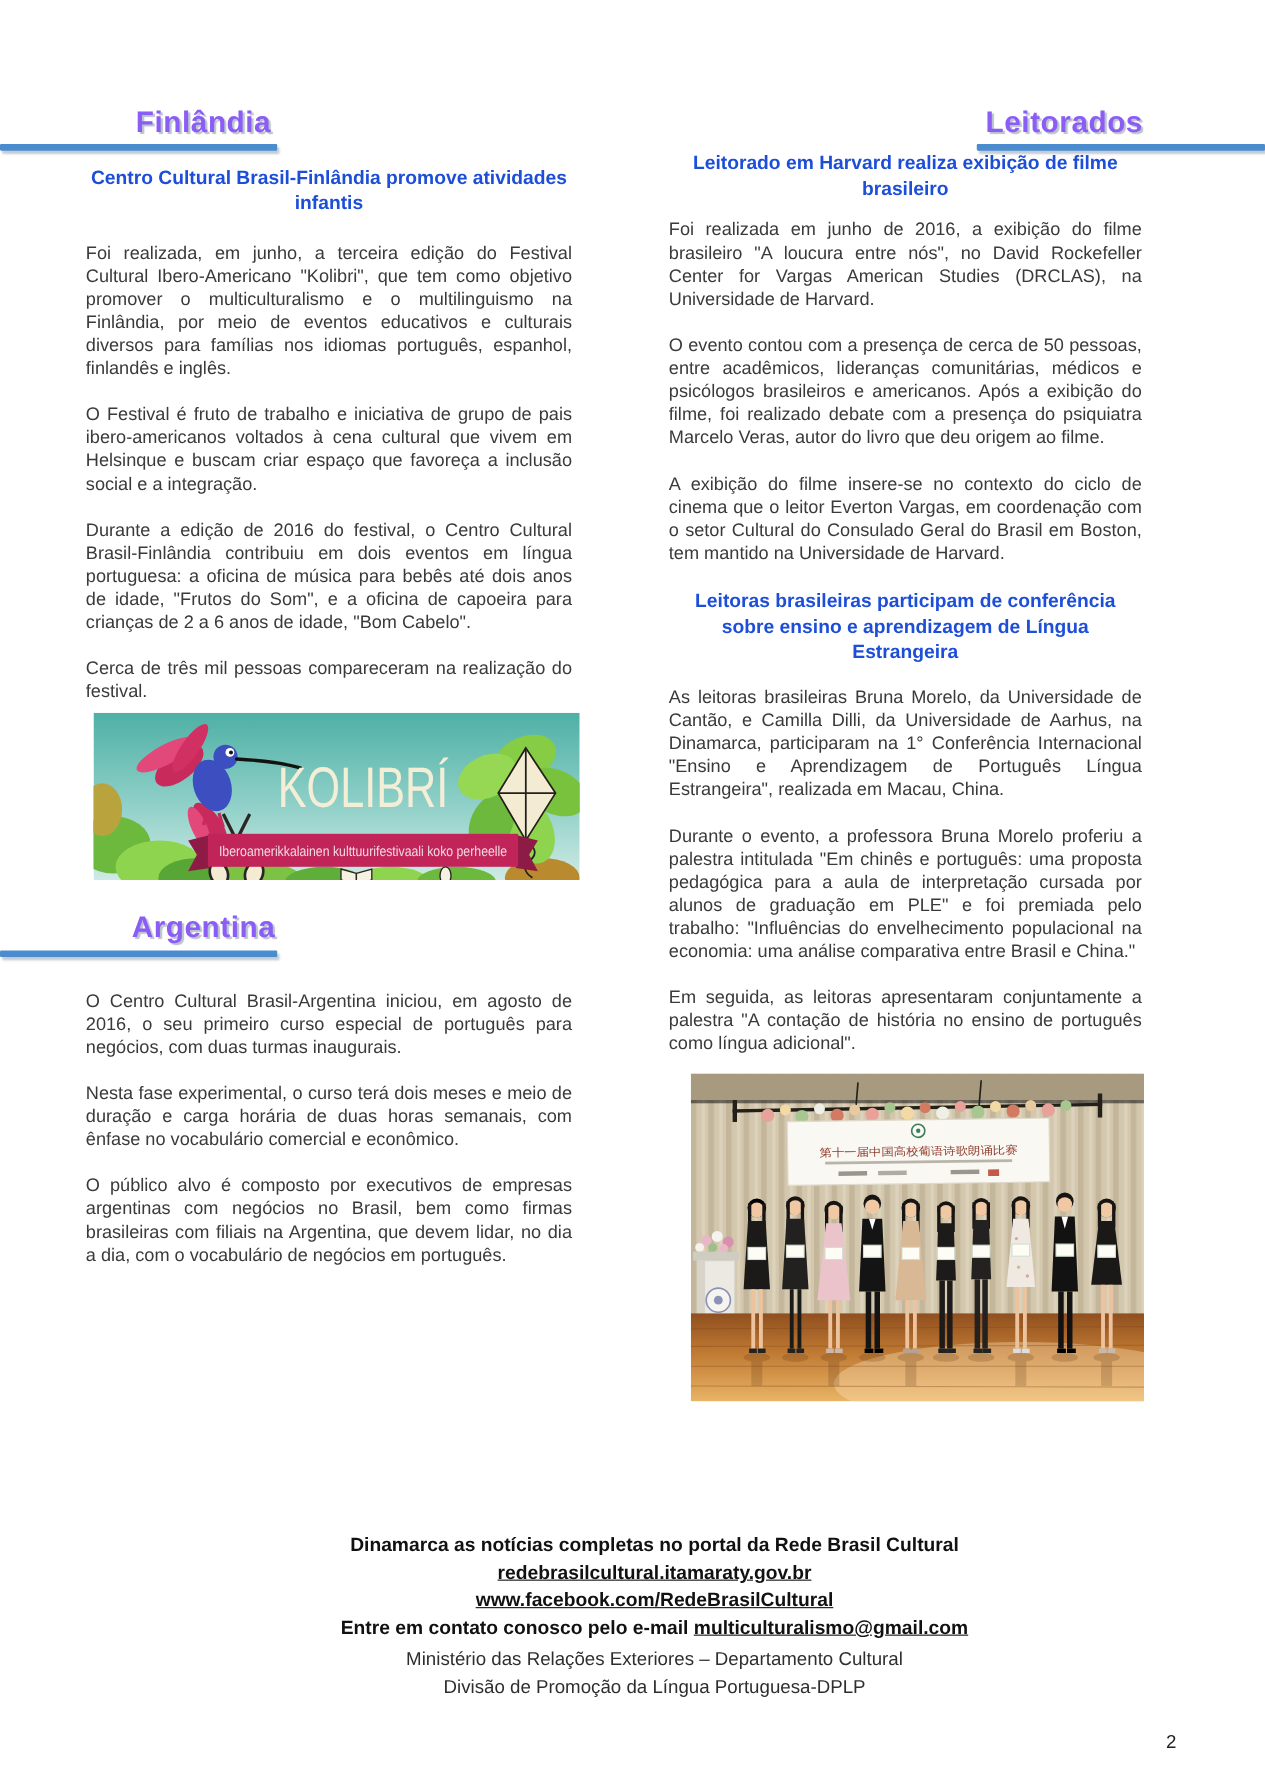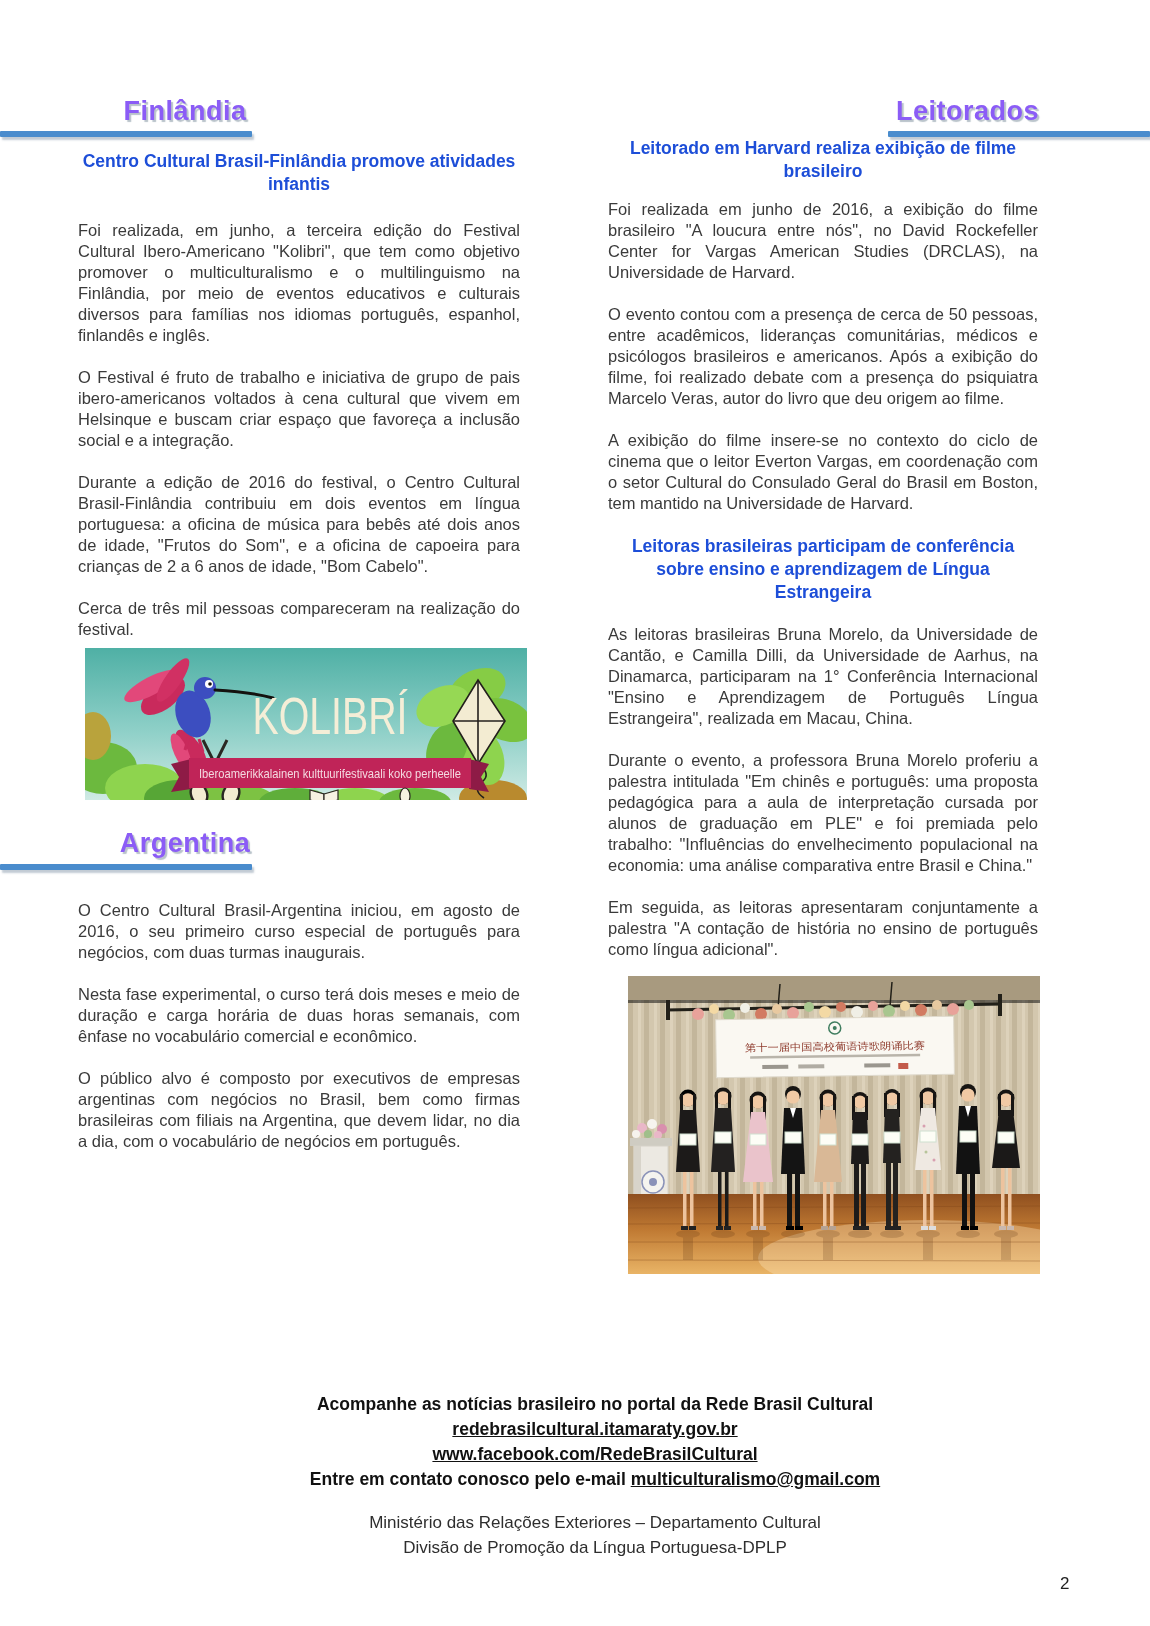--- a/index.html
+++ b/index.html
@@ -25,21 +25,21 @@
   .para{
     margin:0 0 21px 0;font-size:16.5px;line-height:21px;text-align:justify;
     color:#3a3a3a;
   }
   .img-frame{display:block;}
   .footer{
     position:absolute;left:40px;top:1392px;width:1110px;text-align:center;
     font-size:17.5px;line-height:25px;font-weight:bold;color:#111;
   }
   .footer .flink{text-decoration:underline;}
-  .footer .org{margin-top:18px;font-weight:normal;font-size:17px;color:#2e2e2e;}
+  .footer .org{margin-top:4px;font-weight:normal;font-size:17px;color:#2e2e2e;}
   .page-num{position:absolute;left:1060px;top:1574px;font-size:17px;color:#222;}
 </style>
 </head>
 <body>
 
 <h2 class="green-head" style="left:60px;top:96px;width:250px;">Finlândia</h2>
 <div class="rule" style="left:0;top:131px;width:252px;"></div>
 
 <h2 class="green-head" style="left:840px;top:96px;width:255px;">Leitorados</h2>
 <div class="rule" style="left:888px;top:131px;width:262px;"></div>
@@ -377,21 +377,21 @@
         <rect x="373" y="192" width="3.5" height="58" fill="#edc39e"></rect>
           <rect x="380" y="192" width="3.5" height="58" fill="#edc39e"></rect>
         <rect x="371" y="250" width="7" height="4" fill="#c9b8ae"></rect>
           <rect x="379" y="250" width="7" height="4" fill="#c9b8ae"></rect>
         </g>
     </g>
   </svg>
 </div>
 
 <div class="footer">
-  <div>Acompanhe as notícias brasileiro no portal da Rede Brasil Cultural</div>
+  <div>Dinamarca as notícias completas no portal da Rede Brasil Cultural</div>
   <div><span class="flink">redebrasilcultural.itamaraty.gov.br</span></div>
   <div><span class="flink">www.facebook.com/RedeBrasilCultural</span></div>
   <div>
     <span>Entre em contato conosco pelo e-mail </span><span class="flink">multiculturalismo@gmail.com</span>
   </div>
   <div class="org">
     <div>Ministério das Relações Exteriores – Departamento Cultural</div>
     <div>Divisão de Promoção da Língua Portuguesa-DPLP</div>
   </div>
 </div>

